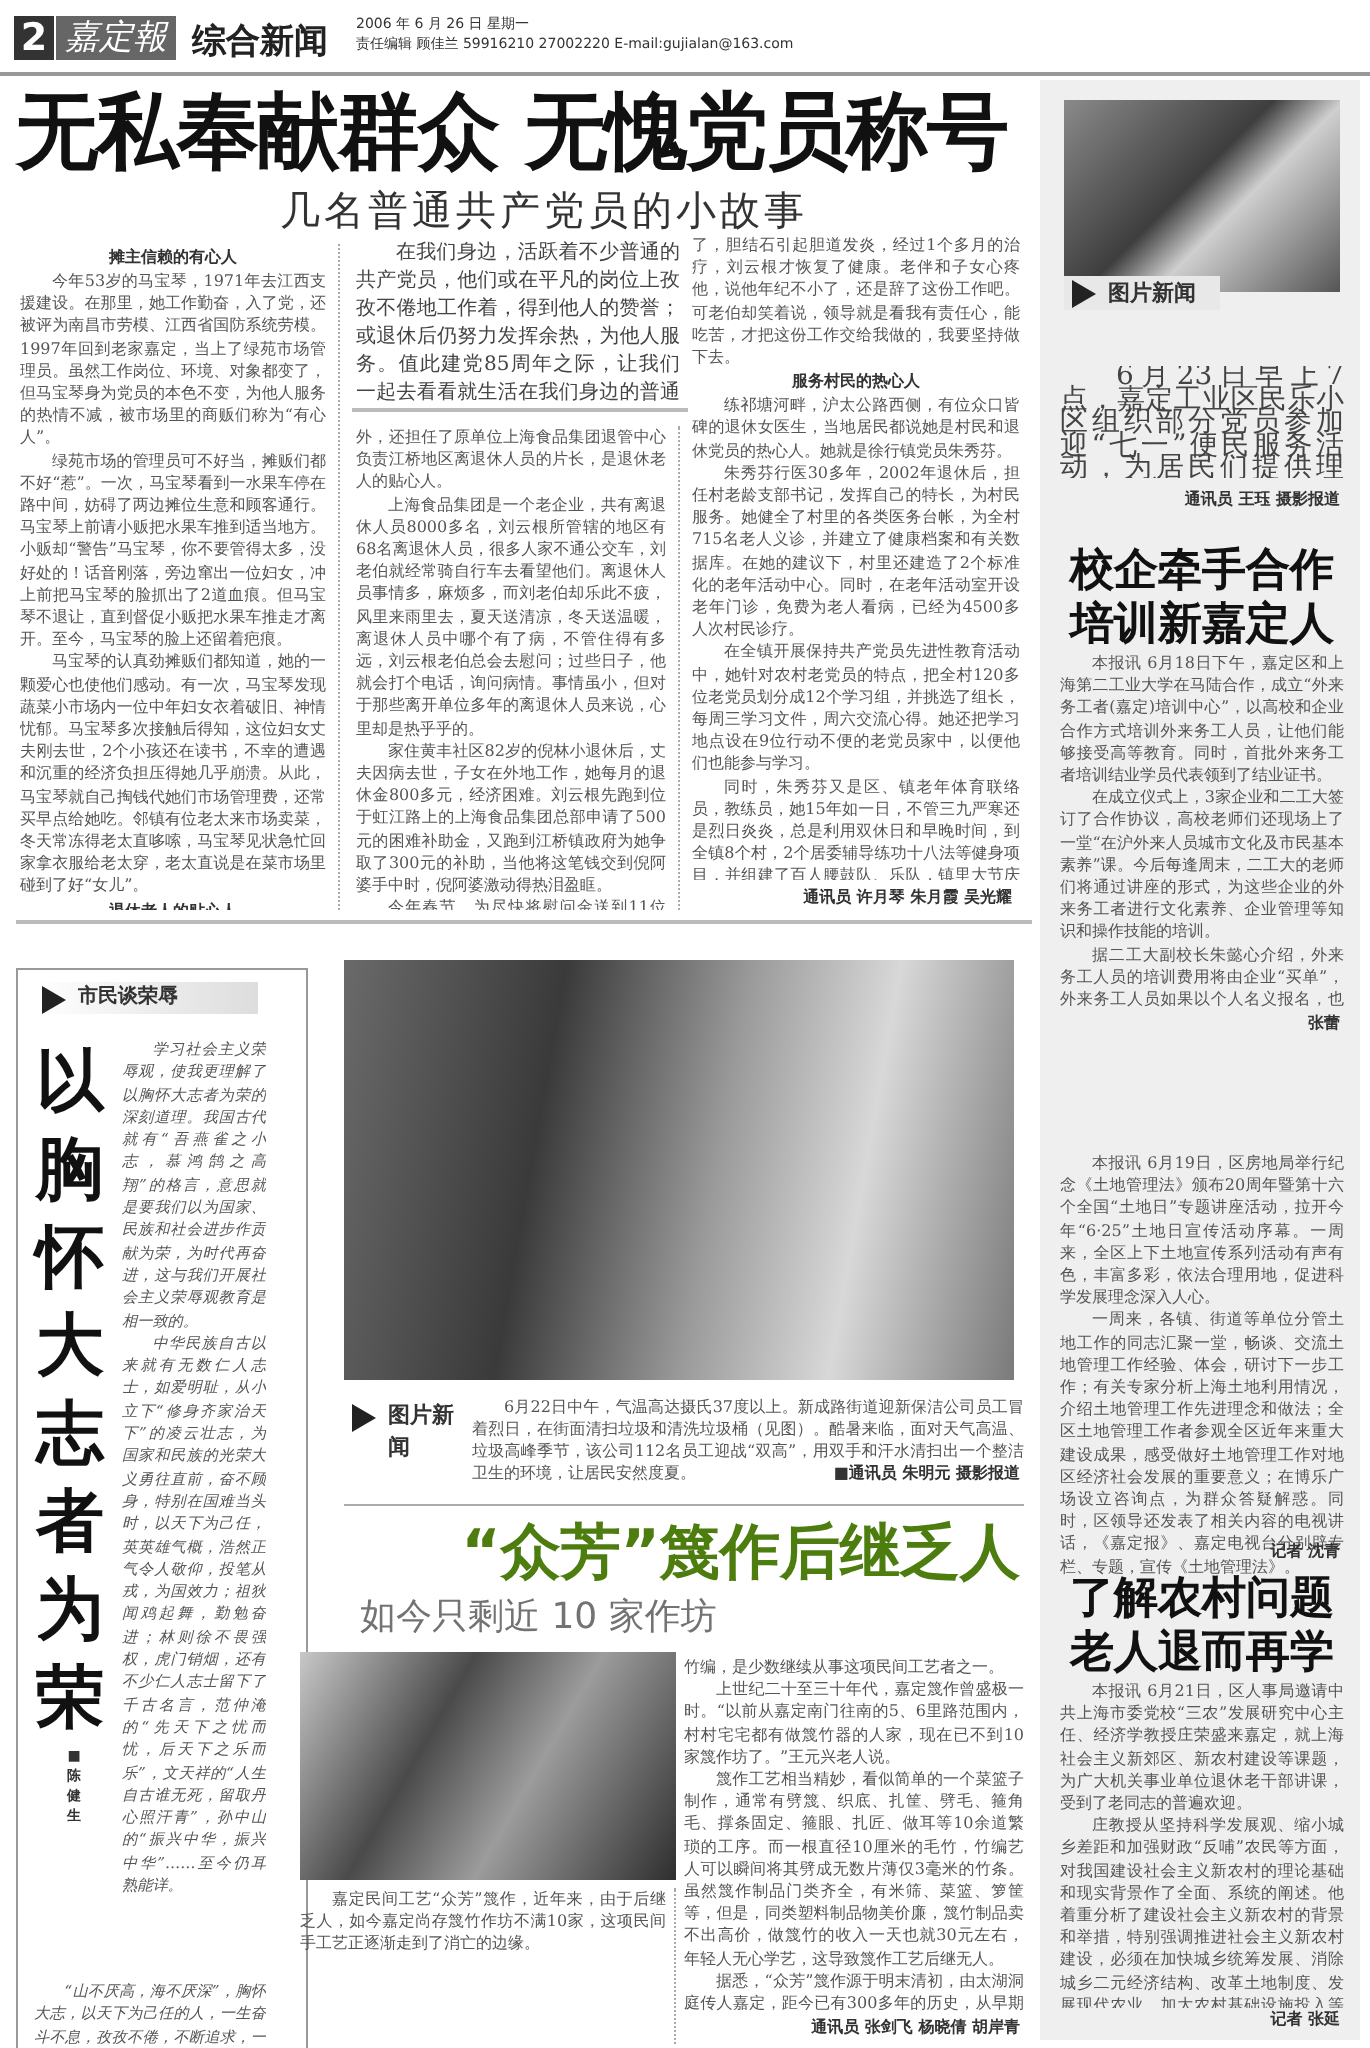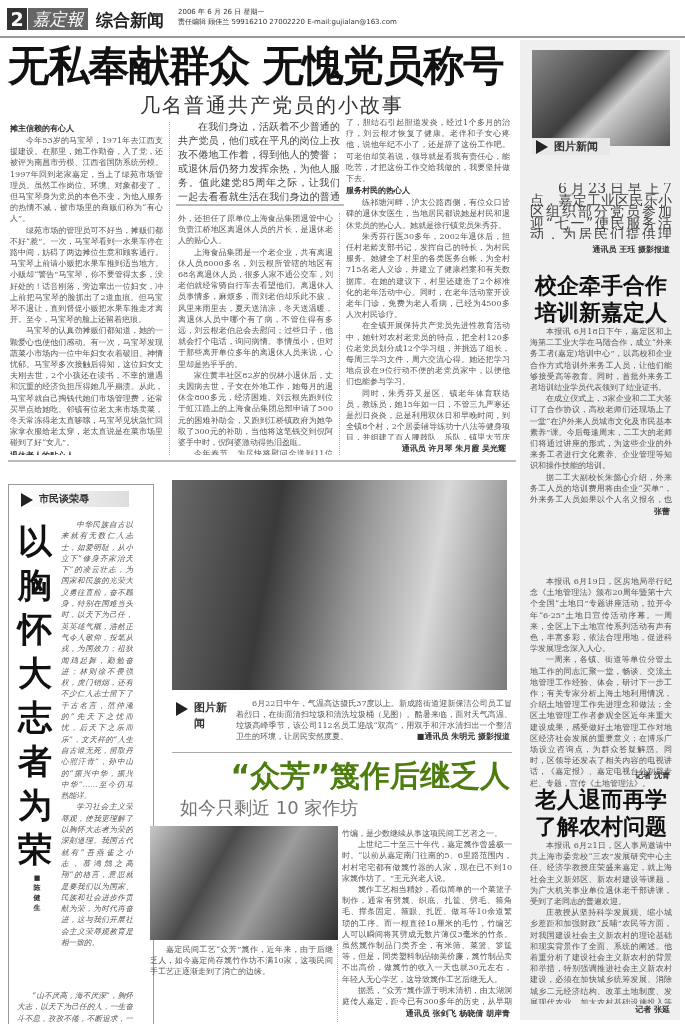--- a/index.html
+++ b/index.html
@@ -7,21 +7,21 @@
 .abs{position:absolute}
 .masthead{left:0;top:0;width:685px;height:38px;border-bottom:2px solid #999}
 .pageno{left:7px;top:8px;width:20px;height:22px;background:#333;color:#fff;font:bold 19px "DejaVu Sans",sans-serif;text-align:center;line-height:22px}
 .paper{left:28px;top:8px;width:60px;height:22px;background:#666;color:#fff;font:italic 17px "DejaVu Serif",serif;text-align:center;line-height:22px}
 .section{left:96px;top:9px;font:bold 17px "DejaVu Sans",sans-serif;color:#222}
 .dateline{left:178px;top:7px;font:7px "DejaVu Sans",sans-serif;color:#333;line-height:10px}
 .hl-main{left:8px;top:38px;width:500px;font:900 42px "DejaVu Sans",sans-serif;color:#111;letter-spacing:-1px;white-space:nowrap;transform:scaleX(0.98);transform-origin:left}
 .hl-sub{left:140px;top:92px;font:20px "DejaVu Sans",sans-serif;color:#333;letter-spacing:2px}
 .col{font-size:8px;line-height:11.2px;color:#555;text-align:justify;overflow:hidden}
 .col p{text-indent:2em}
-.col h4{text-align:left;font:bold 8px "DejaVu Sans",sans-serif;color:#333;margin:1px 0}
+.col h4{text-align:center;font:bold 8px "DejaVu Sans",sans-serif;color:#333;margin:1px 0}
 .dotv{border-right:1px dotted #aaa}
 .rule{height:2px;background:#bbb}
 .sidebar{left:520px;top:40px;width:160px;height:980px;background:#efefef}
 .photo{background:linear-gradient(135deg,#8a8a8a,#3e3e3e 45%,#cfcfcf 60%,#555);}
 .pic-tag{background:#e8e8e8;font:bold 11px "DejaVu Sans",sans-serif;color:#333;padding-left:22px;position:absolute}
 .pic-tag:before{content:"";position:absolute;left:4px;top:2px;border-left:12px solid #222;border-top:7px solid transparent;border-bottom:7px solid transparent}
 .side-hl{text-align:center;font:bold 22px "DejaVu Serif",serif;color:#111;line-height:27px}
 .byline{text-align:right;font:bold 8px "DejaVu Sans",sans-serif;color:#333}
 .box{border:1px solid #999}
 .vtitle{font:900 34px "DejaVu Sans",sans-serif;color:#111;width:40px;line-height:44px;text-align:center}
@@ -95,22 +95,22 @@
   </div>
   <div class="abs byline" style="left:10px;top:466px;width:140px">张蕾</div>
 
   <div class="abs col" style="left:10px;top:536px;width:142px;height:233px">
     <p>本报讯 6月19日，区房地局举行纪念《土地管理法》颁布20周年暨第十六个全国“土地日”专题讲座活动，拉开今年“6·25”土地日宣传活动序幕。一周来，全区上下土地宣传系列活动有声有色，丰富多彩，依法合理用地，促进科学发展理念深入人心。</p>
     <p>一周来，各镇、街道等单位分管土地工作的同志汇聚一堂，畅谈、交流土地管理工作经验、体会，研讨下一步工作；有关专家分析上海土地利用情况，介绍土地管理工作先进理念和做法；全区土地管理工作者参观全区近年来重大建设成果，感受做好土地管理工作对地区经济社会发展的重要意义；在博乐广场设立咨询点，为群众答疑解惑。同时，区领导还发表了相关内容的电视讲话，《嘉定报》、嘉定电视台分别辟专栏、专题，宣传《土地管理法》。</p>
   </div>
   <div class="abs byline" style="left:10px;top:730px;width:140px">记者 沈青</div>
 
   <div class="abs side-hl" style="left:6px;top:746px;width:150px">
+    <div>了解农村问题</div>
     <div>老人退而再学</div>
-    <div>了解农村问题</div>
   </div>
   <div class="abs col" style="left:10px;top:800px;width:142px;height:164px">
     <p>本报讯 6月21日，区人事局邀请中共上海市委党校“三农”发展研究中心主任、经济学教授庄荣盛来嘉定，就上海社会主义新郊区、新农村建设等课题，为广大机关事业单位退休老干部讲课，受到了老同志的普遍欢迎。</p>
     <p>庄教授从坚持科学发展观、缩小城乡差距和加强财政“反哺”农民等方面，对我国建设社会主义新农村的理论基础和现实背景作了全面、系统的阐述。他着重分析了建设社会主义新农村的背景和举措，特别强调推进社会主义新农村建设，必须在加快城乡统筹发展、消除城乡二元经济结构、改革土地制度、发展现代农业、加大农村基础设施投入等方面做好工作。</p>
   </div>
   <div class="abs byline" style="left:10px;top:964px;width:140px">记者 张延</div>
 </div>
 
 <div class="abs box" style="left:8px;top:484px;width:146px;height:545px">
   <div class="pic-tag" style="left:8px;top:6px;width:112px;height:16px;line-height:16px;background:linear-gradient(90deg,#fff,#ddd);font-size:10px">市民谈荣辱</div>
@@ -124,22 +124,22 @@
     <div class="vtitle">为</div>
     <div class="vtitle">荣</div>
   </div>
   <div class="abs" style="left:22px;top:388px">
     <div class="smallcap">■</div>
     <div class="smallcap">陈</div>
     <div class="smallcap">健</div>
     <div class="smallcap">生</div>
   </div>
   <div class="abs col" style="left:52px;top:34px;width:72px;height:470px;font-style:italic;font-size:7.6px;line-height:11.3px">
+    <p>学习社会主义荣辱观，使我更理解了以胸怀大志者为荣的深刻道理。我国古代就有“吾燕雀之小志，慕鸿鹄之高翔”的格言，意思就是要我们以为国家、民族和社会进步作贡献为荣，为时代再奋进，这与我们开展社会主义荣辱观教育是相一致的。</p>
     <p>中华民族自古以来就有无数仁人志士，如爱明耻，从小立下“修身齐家治天下”的凌云壮志，为国家和民族的光荣大义勇往直前，奋不顾身，特别在国难当头时，以天下为己任，英英雄气概，浩然正气令人敬仰，投笔从戎，为国效力；祖狄闻鸡起舞，勤勉奋进；林则徐不畏强权，虎门销烟，还有不少仁人志士留下了千古名言，范仲淹的“先天下之忧而忧，后天下之乐而乐”，文天祥的“人生自古谁无死，留取丹心照汗青”，孙中山的“振兴中华，振兴中华”……至今仍耳熟能详。</p>
-    <p>学习社会主义荣辱观，使我更理解了以胸怀大志者为荣的深刻道理。我国古代就有“吾燕雀之小志，慕鸿鹄之高翔”的格言，意思就是要我们以为国家、民族和社会进步作贡献为荣，为时代再奋进，这与我们开展社会主义荣辱观教育是相一致的。</p>
   </div>
   <div class="abs col" style="left:8px;top:505px;width:116px;height:36px;font-style:italic;font-size:7.6px;line-height:11.3px">
     <p>“山不厌高，海不厌深”，胸怀大志，以天下为己任的人，一生奋斗不息，孜孜不倦，不断追求，一步一个台阶，永不停歇地向攀高峰攀登，我们普通人，虽然不能像伟人们一样，为国家作出多么大的贡献，但是，只要牢记“八荣八耻”，并将之落实到社会生活之中，从自己做起，在日常生活中展现中国人的良好形象，展现嘉定人的良好风貌，与嘉定同发展，共命运，我们就走进了时代的潮流，树立青云之志。</p>
   </div>
 </div>
 
 <div class="abs photo" style="left:172px;top:480px;width:335px;height:210px;background:linear-gradient(100deg,#6a6a6a,#3a3a3a 30%,#9a9a9a 55%,#d8d8d8 75%,#7a7a7a)"></div>
 <div class="pic-tag" style="left:172px;top:700px;width:58px;height:16px;line-height:16px;background:#fff">图片新闻</div>
 <div class="abs col" style="left:236px;top:698px;width:276px;height:44px;font-size:8px;line-height:11px">
   <p>6月22日中午，气温高达摄氏37度以上。新成路街道迎新保洁公司员工冒着烈日，在街面清扫垃圾和清洗垃圾桶（见图）。酷暑来临，面对天气高温、垃圾高峰季节，该公司112名员工迎战“双高”，用双手和汗水清扫出一个整洁卫生的环境，让居民安然度夏。</p>

